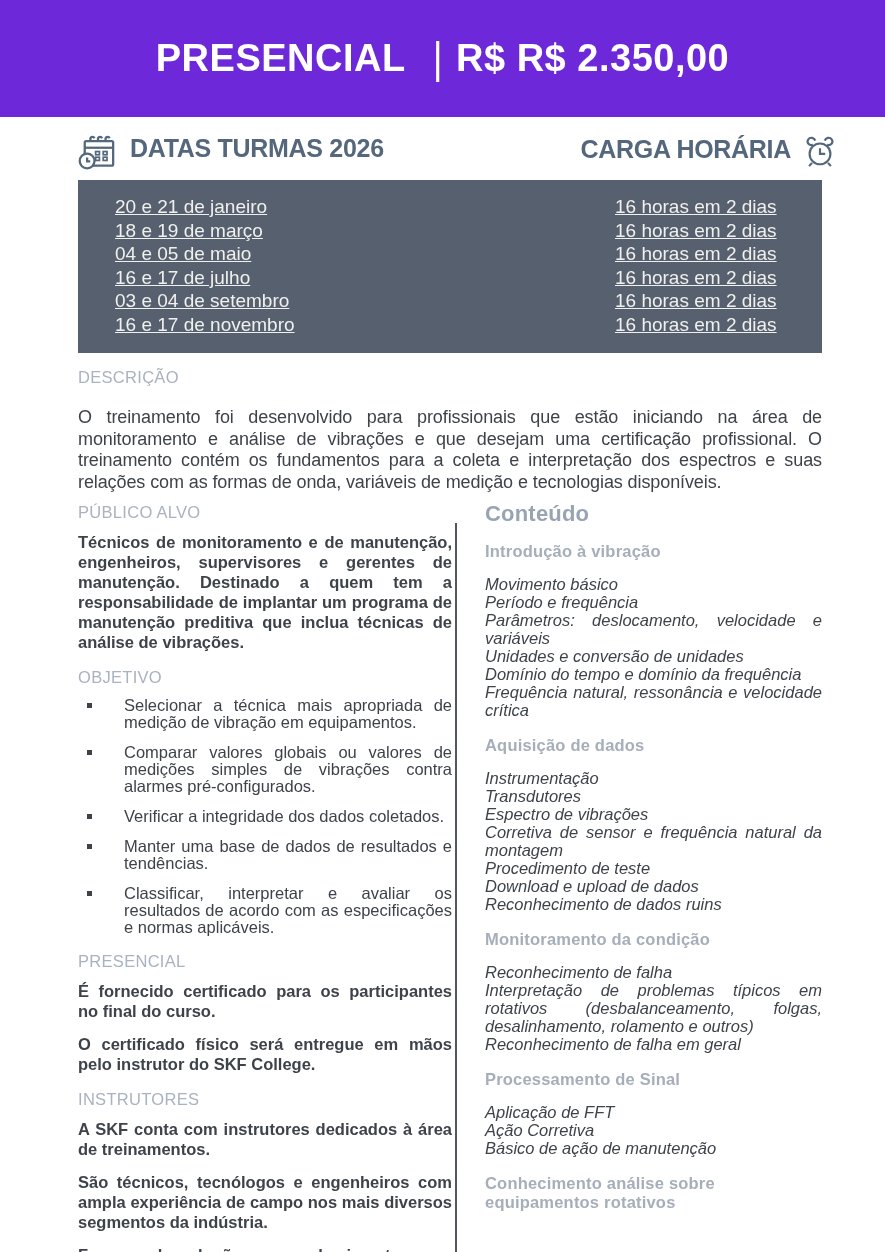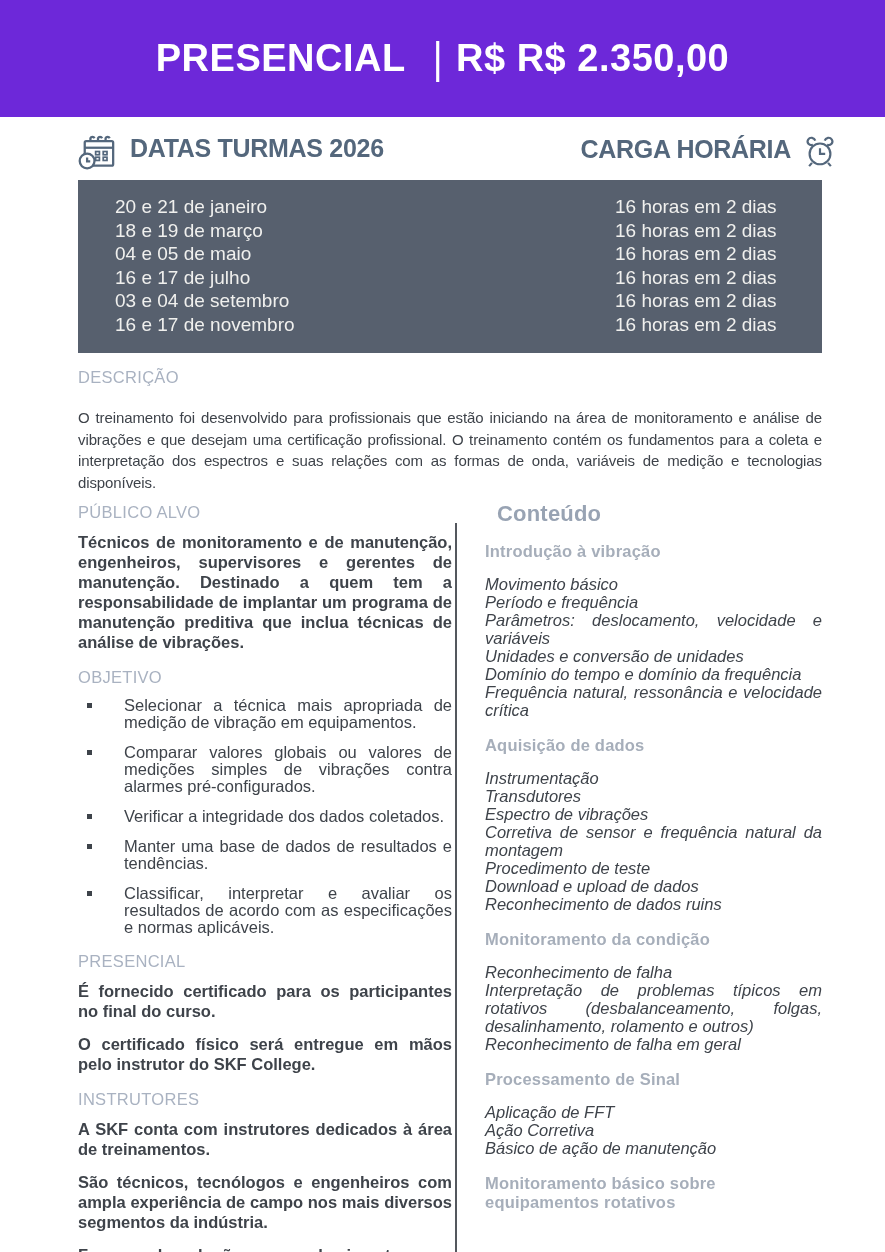--- a/index.html
+++ b/index.html
@@ -17,42 +17,42 @@
   .inner { width:744px; margin-left:78px; }
 
   
   .head-row { display:flex; justify-content:space-between; align-items:center; margin:17px 0 10px; }
   .head-left, .head-right { display:flex; align-items:flex-start; }
   .slate-h { color:#54677C; font-size:25px; font-weight:bold; letter-spacing:-.3px; white-space:nowrap; }
   .head-left svg { margin-right:12px; }
   .head-right svg { margin-left:11px; margin-right:-16px; }
 
   
-  .dates-box { background:#57606E; color:#F0F0EE; padding:15px 0 17px 37px; font-size:19px; }
+  .dates-box { background:#57606E; color:#F0F0EE; padding:15px 0 17px 37px; font-size:19px;text-decoration:underline; }
   .sched-row { display:flex; line-height:23.5px; }
   .sched-date { flex:1; }
   .sched-hours { width:207px; }
 
   
   .section-h { color:#A9B2C1; font-size:16.5px; font-weight:normal; letter-spacing:.3px; margin:15px 0 10px; }
-  .desc-body { font-size:15px; line-height:21.5px; text-align:justify; letter-spacing:-.1px;margin-top:20px; }
+  .desc-body { font-size:18px; line-height:21.5px; text-align:justify; letter-spacing:-.1px;margin-top:20px; }
 
   
   .columns { display:flex; position:relative; margin-top:8px; min-height:752px; }
   .col-left { width:374px; }
   .col-right { width:337px; margin-left:33px; }
   .divider { position:absolute; left:377px; top:22px; bottom:0; width:2px; background:#54585E; }
 
   .col-left .section-h { margin:16px 0 10px; }
   .col-left .section-h:first-child { margin-top:2px; }
   .col-left p { font-size:16.5px; line-height:20px; text-align:justify; margin:0 0 13px;font-weight:bold; }
   .obj-item { position:relative; font-size:16.5px; line-height:17px; text-align:justify; padding-left:46px; margin-bottom:13px; }
   .obj-item::before { content:""; position:absolute; left:9px; top:6px; width:5px; height:5px; background:#3E434A; }
 
-  .content-h { color:#98A3B3; font-size:22px; font-weight:bold; margin:0 12px 15px; letter-spacing:.2px; }
+  .content-h { color:#98A3B3; font-size:22px; font-weight:bold; margin:0 0 15px; letter-spacing:.2px; }
   .content-section h4 { color:#A6AEBA; font-size:16.5px; font-weight:bold; line-height:19px; margin:0 0 14px; letter-spacing:.2px; }
   .content-items { margin-bottom:17px;font-style:italic; }
   .content-item { font-size:16.5px; line-height:18px; text-align:justify; margin:0; }
   .content-section { margin-bottom:2px; }
 
   svg { display:block; }
 </style>
 </head>
 <body>
 
@@ -244,21 +244,21 @@
 
                 <p class="content-item">Aplicação de FFT</p>
 
                 <p class="content-item">Ação Corretiva</p>
 
                 <p class="content-item">Básico de ação de manutenção</p>
               </div>
           </section>
 
           <section class="content-section">
-            <h4>Monitoramento básico sobre equipamentos rotativos</h4>
+            <h4>Conhecimento análise sobre equipamentos rotativos</h4>
             <div class="content-items">
               
             </div>
           </section>
         </div>
     </div>
   </div>
 
 </div>
 

